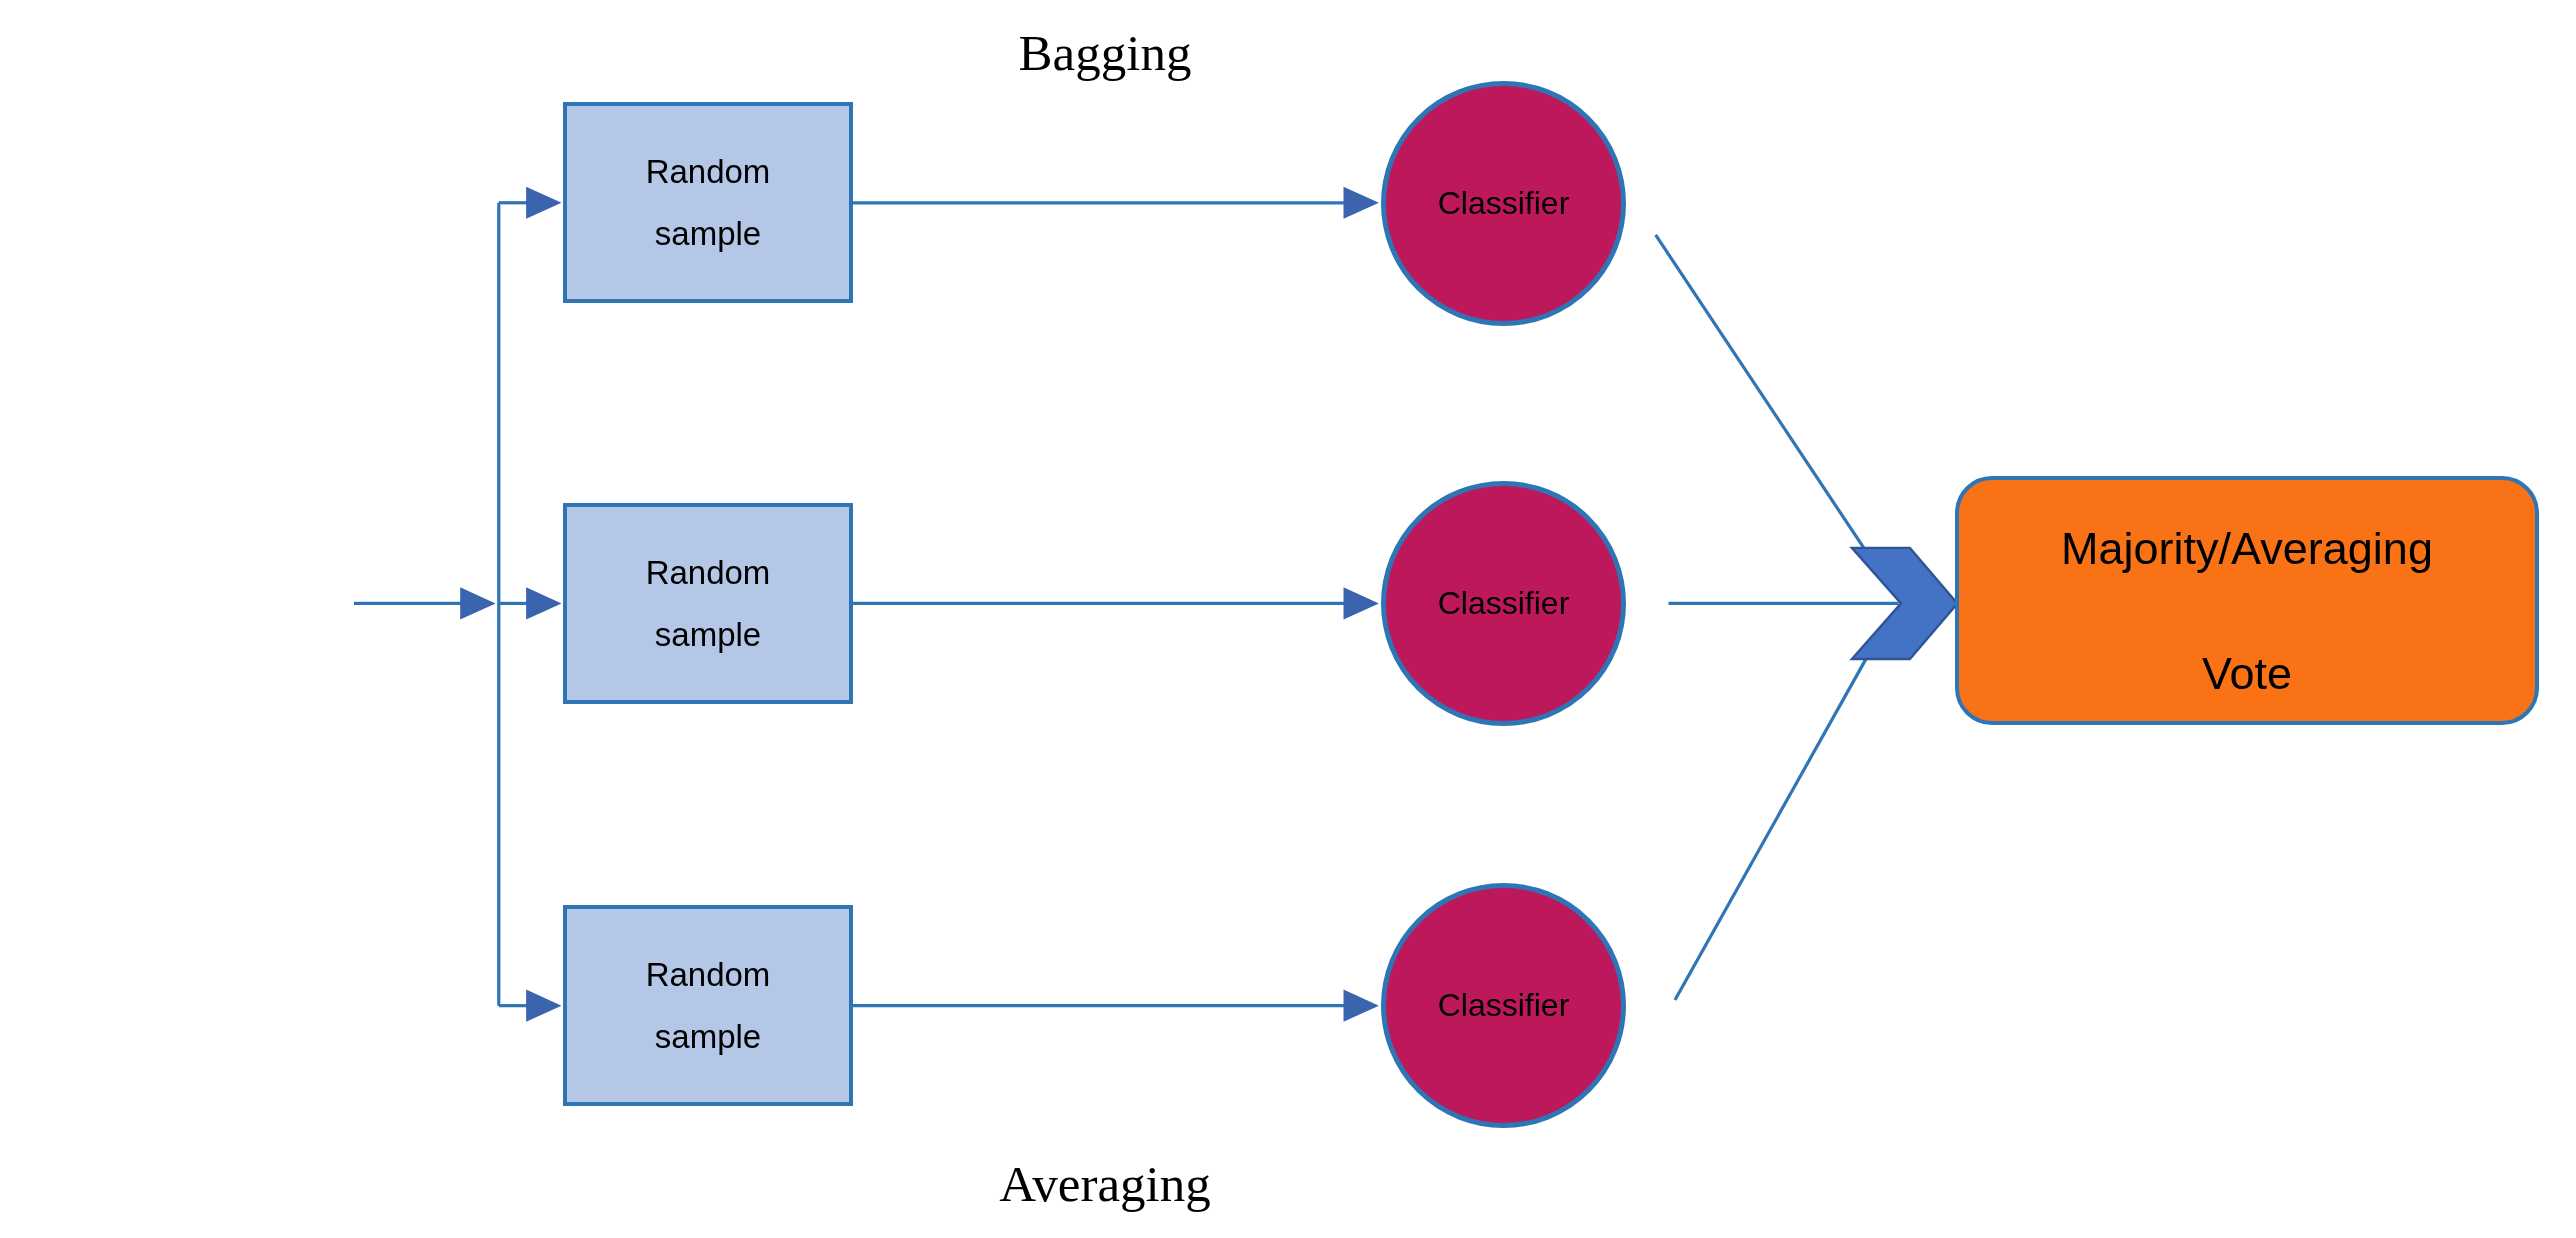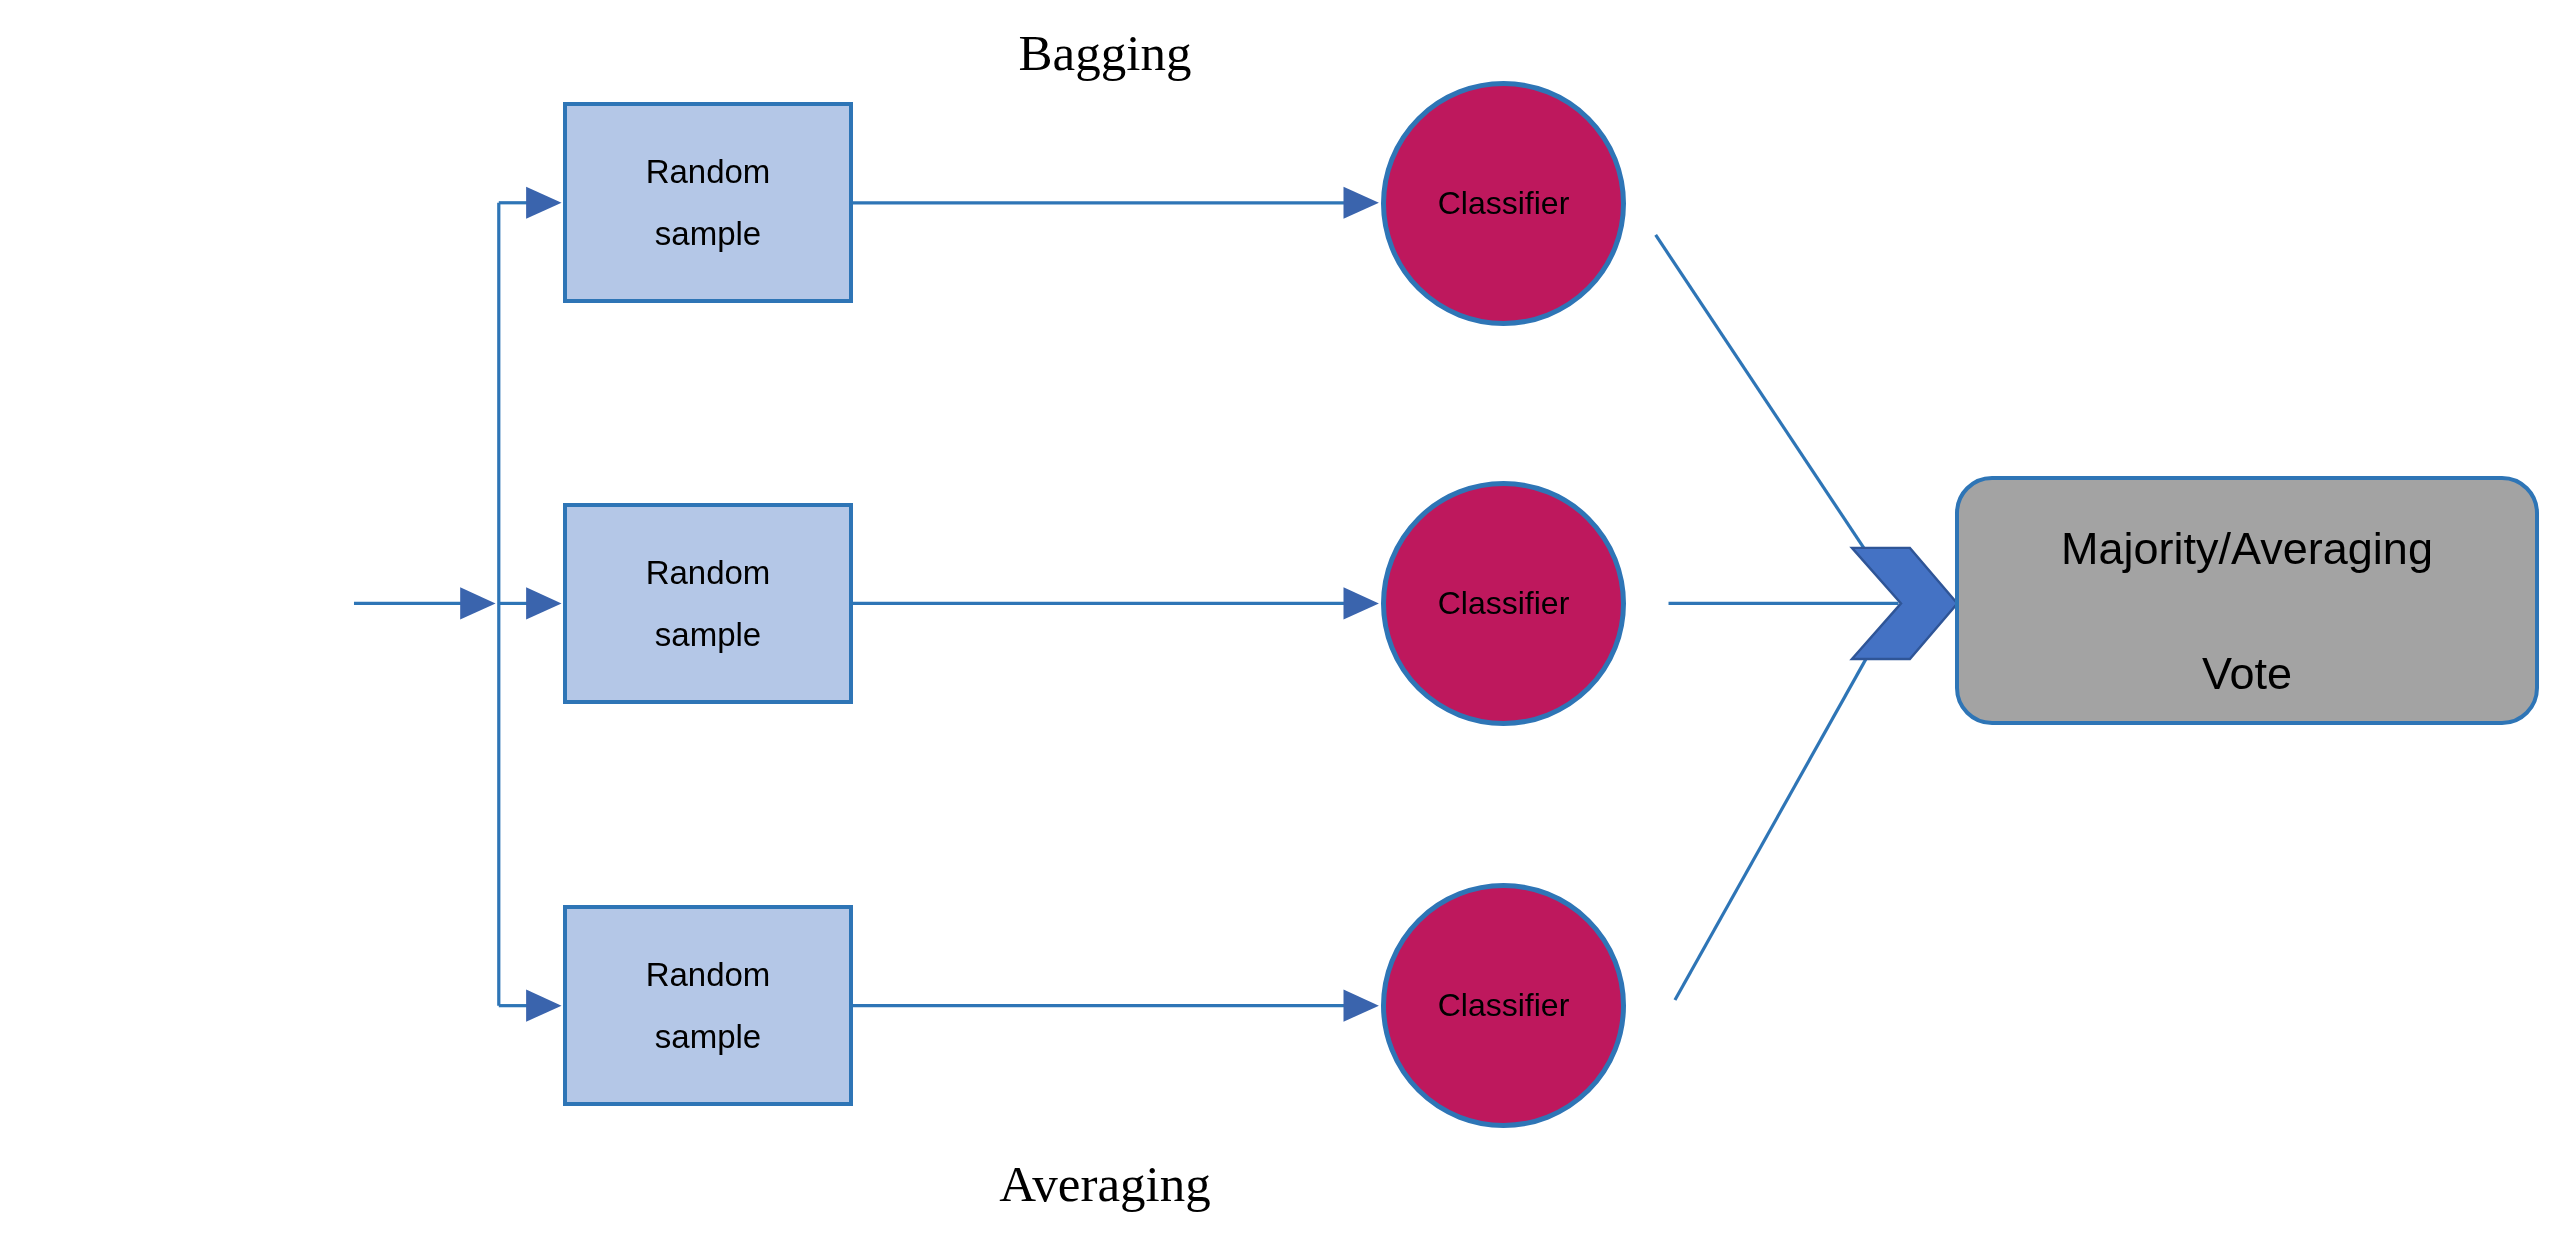--- a/index.html
+++ b/index.html
@@ -49,21 +49,21 @@
     background: #be185d;
     border: 5.6px solid #2e75b6;
     border-radius: 50%;
     font-size: 32px;
   }
   .classifier-1 { top: 81px; }
   .classifier-2 { top: 481px; }
   .classifier-3 { top: 883px; }
   .vote-node {
     left: 1955px; top: 476px; width: 584px; height: 249px;
-    background: #a3a3a3;
+    background: #f97316;
     border: 4.8px solid #2e75b6;
     border-radius: 37px;
     font-size: 45px;
     justify-content: flex-start;
     text-align: center;
   }
   .vote-line1 { margin-top: 43px; line-height: 51px; }
   .vote-line2 { margin-top: 74px; line-height: 51px; }
   .title {
     position: absolute;

